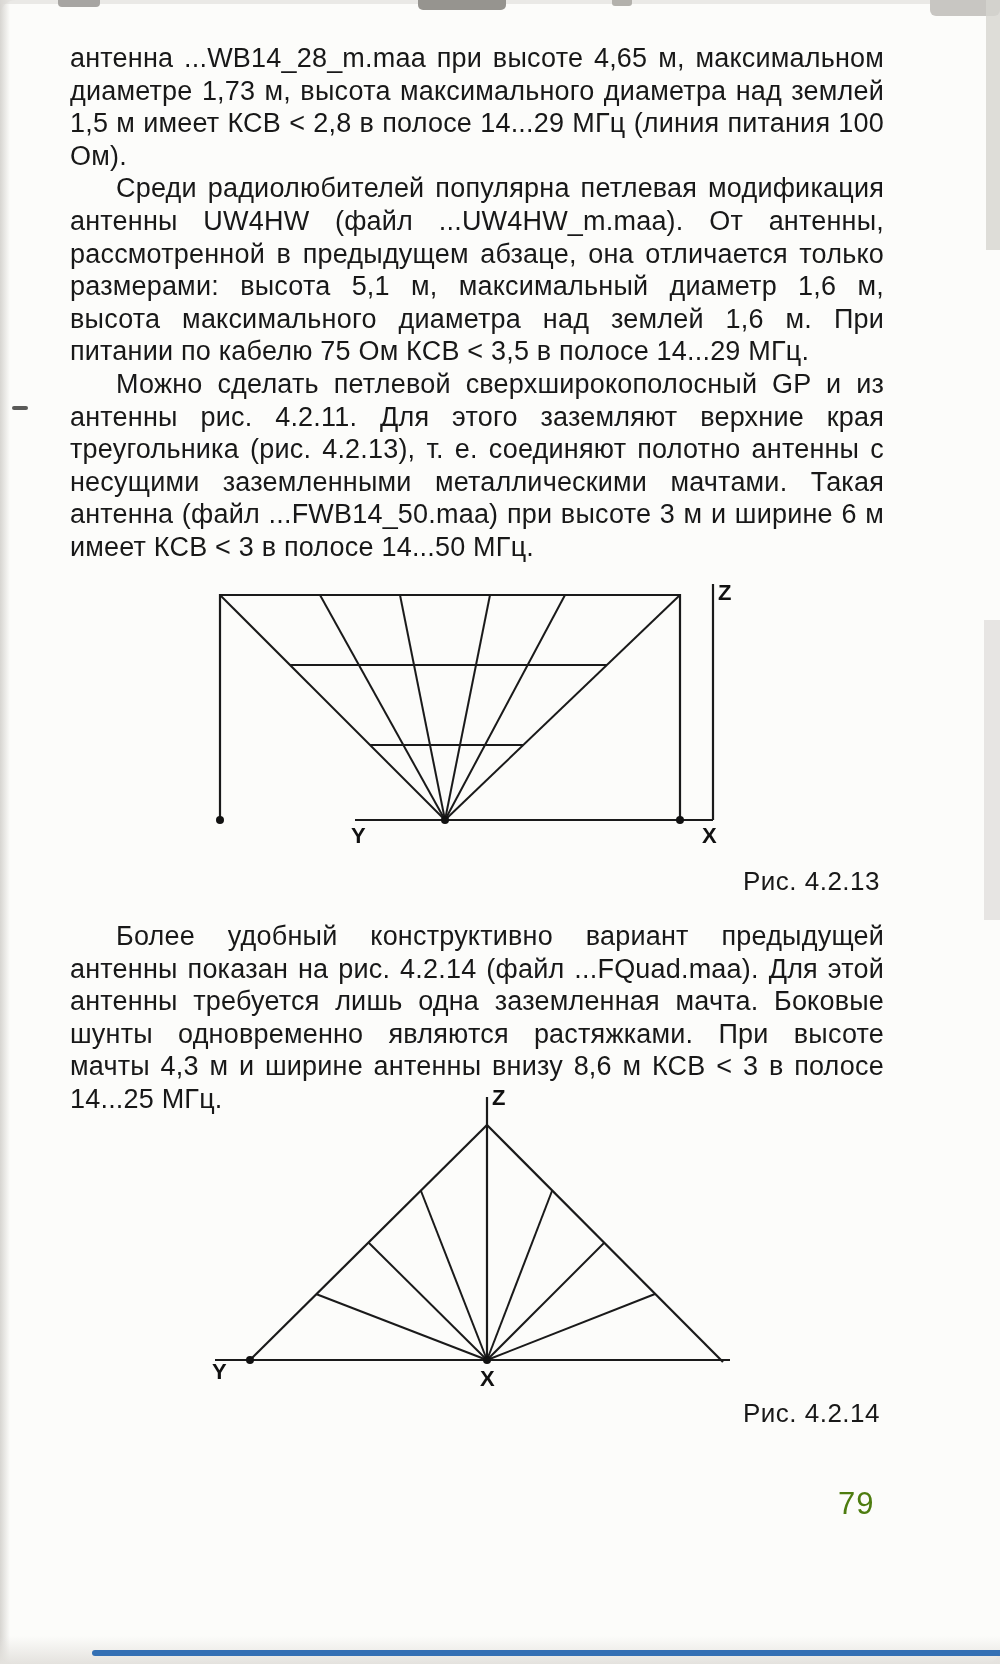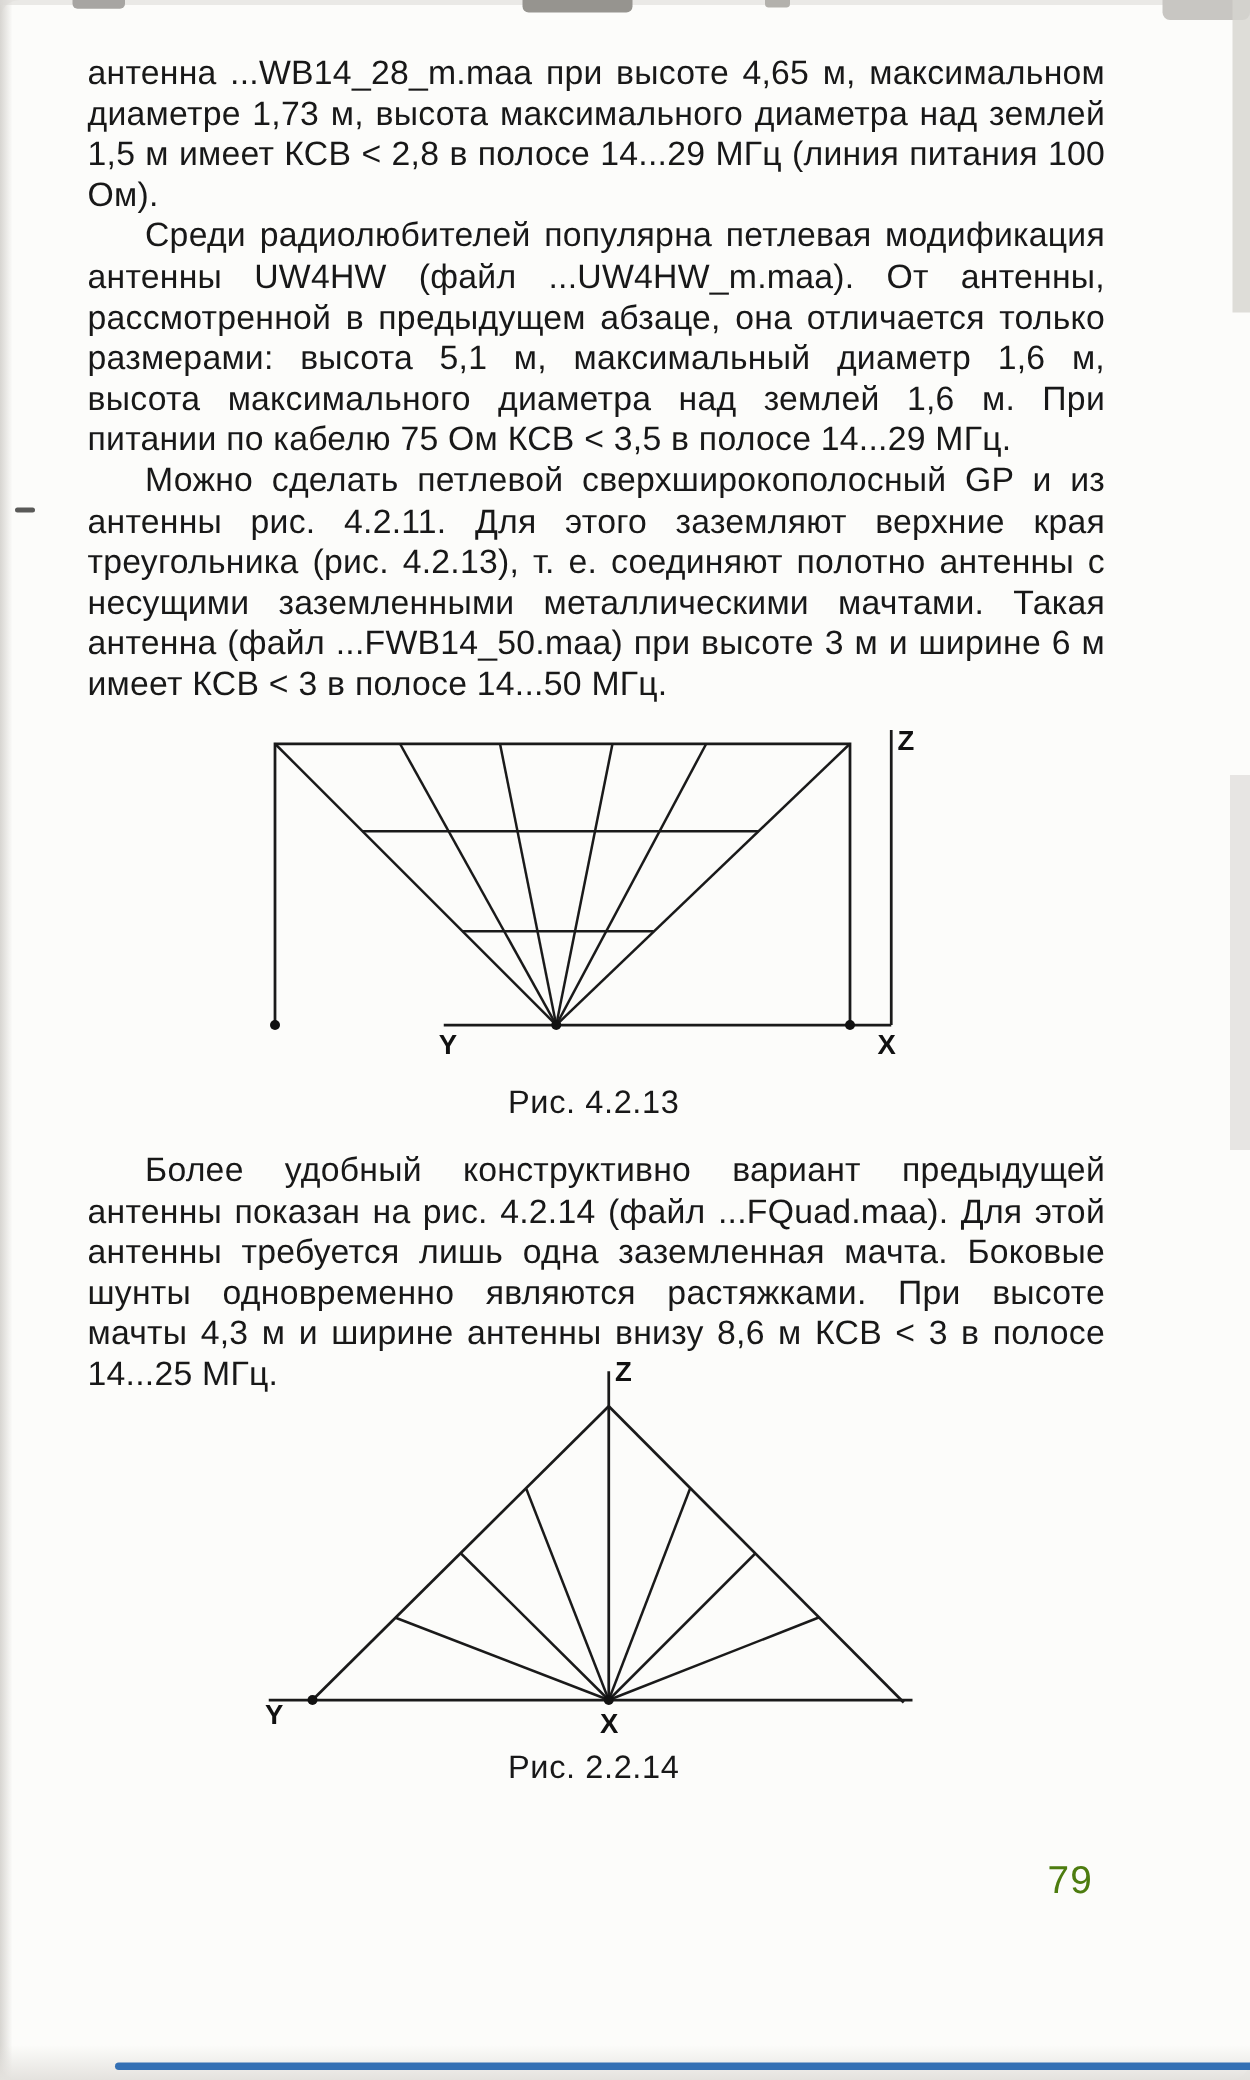--- a/index.html
+++ b/index.html
@@ -42,21 +42,21 @@
     letter-spacing: 0.2px; margin: 0;
   }
   .para.indent { text-indent: 46px; }
 
   
   .fig { position: absolute; }
   #fig1 { left: 190px; top: 580px; }
   #fig2 { left: 190px; top: 1085px; }
   .caption {
     position: absolute; left: 70px; width: 810px;
-    text-align: center; font-size: 26px; color: #181818; letter-spacing: 0.5px;
+    text-align: right; font-size: 26px; color: #181818; letter-spacing: 0.5px;
   }
   #caption1 { top: 866px; }
   #caption2 { top: 1398px; }
 
   .page-number {
     position: absolute; left: 838px; top: 1486px;
     font-size: 31px; color: #4d7c0f; letter-spacing: 1px;
   }
 
   svg text { font-family: "Liberation Sans", "DejaVu Sans", sans-serif; }
@@ -135,17 +135,17 @@
     <g fill="#111">
       <circle cx="60" cy="275" r="4"></circle>
       <circle cx="297" cy="275" r="4"></circle>
     </g>
     <g font-size="22" font-weight="bold" fill="#111">
       <text x="22" y="294">Y</text>
       <text x="290" y="301">X</text>
       <text x="302" y="20">Z</text>
     </g>
   </svg>
-  <div class="caption" id="caption2">Рис. 2.2.14</div>
+  <div class="caption" id="caption2">Рис. 4.2.14</div>
 
   <div class="page-number">79</div>
 
 </div>
 
 </body></html>

